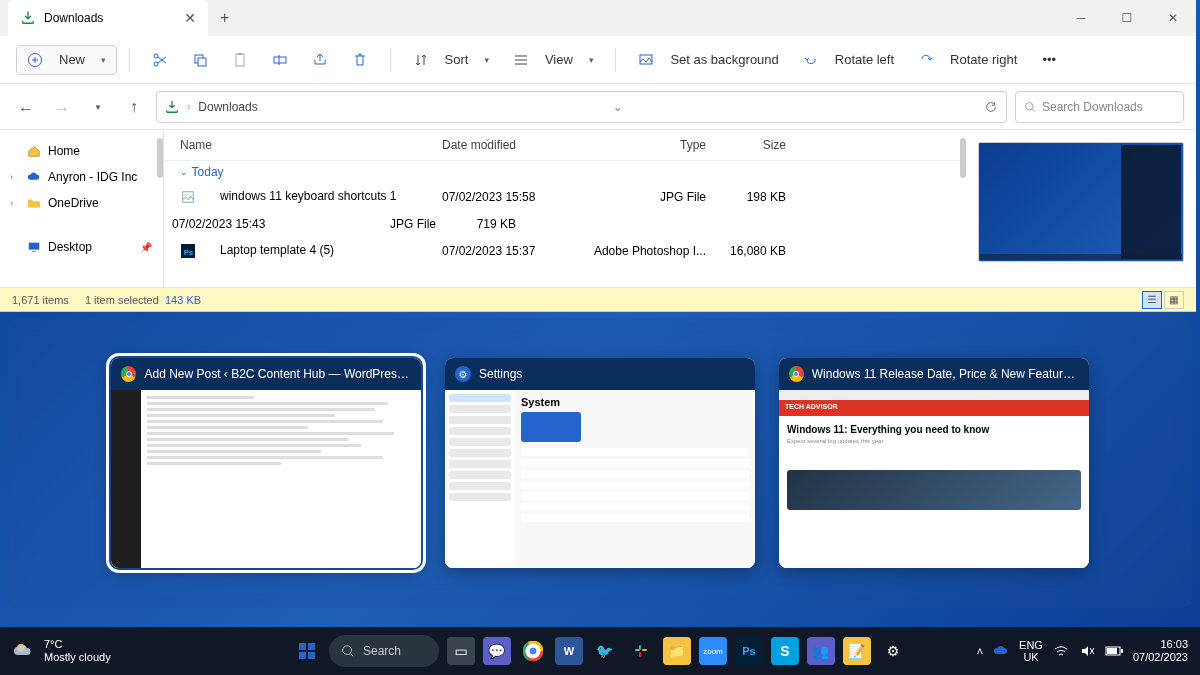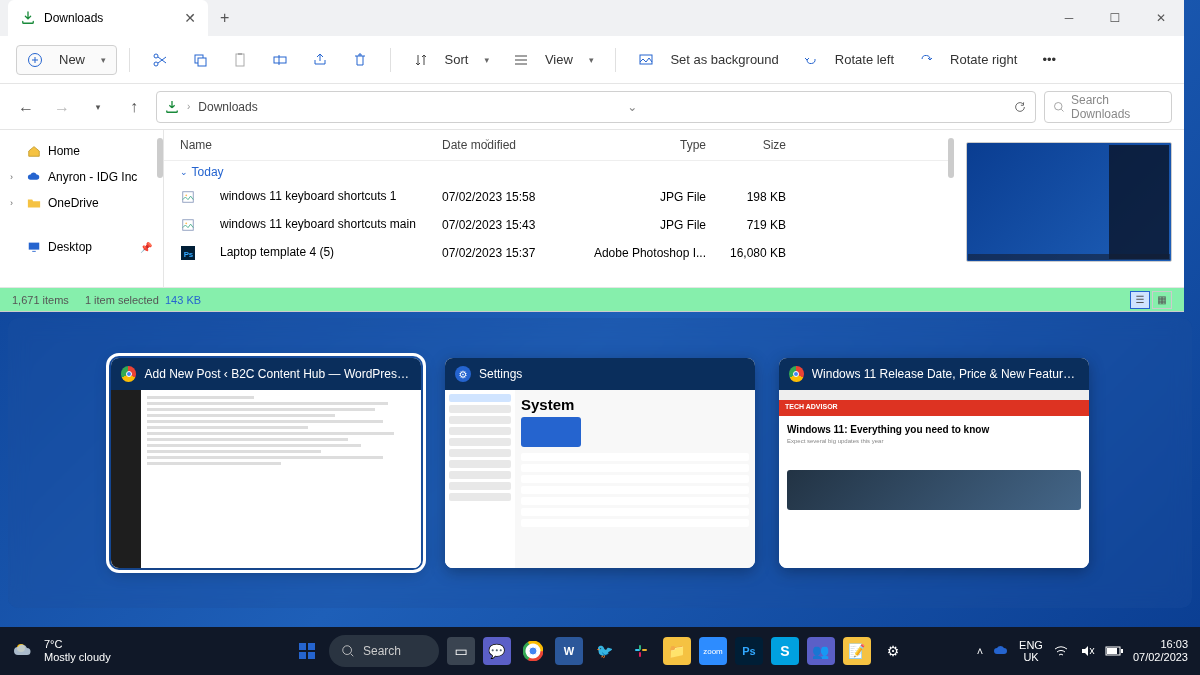--- a/index.html
+++ b/index.html
@@ -1,19 +1,19 @@
 <!DOCTYPE html>
 <html><head>
 <meta charset="utf-8">
 <style>
 * { margin: 0; padding: 0; box-sizing: border-box; font-family: "Segoe UI", sans-serif; }
 body { width: 1200px; height: 675px; overflow: hidden; background: linear-gradient(135deg, #0a3d91 0%, #1e5fb8 50%, #0a3d91 100%); position: relative; }
 
 
-.explorer { position: absolute; top: 0; left: 0; right: 16px; height: 312px; background: #fff; display: flex; flex-direction: column; border-bottom: 1px solid #ccc; }
+.explorer { position: absolute; top: 0; left: 0; right: 4px; height: 312px; background: #fff; display: flex; flex-direction: column; border-bottom: 1px solid #ccc; }
 
 .titlebar { height: 36px; background: #f0f1f3; display: flex; align-items: center; position: relative; }
 .tab { height: 36px; background: #fff; border-radius: 6px 6px 0 0; display: flex; align-items: center; padding: 0 12px; margin-left: 8px; gap: 8px; font-size: 12px; min-width: 200px; }
 .tab .icon { width: 16px; height: 16px; display: flex; align-items: center; justify-content: center; }
 .tab .close { margin-left: auto; color: #555; font-size: 14px; cursor: pointer; }
 .newtab { margin-left: 12px; color: #555; font-size: 16px; cursor: pointer; }
 .wincontrols { position: absolute; right: 0; top: 0; display: flex; height: 36px; }
 .wincontrols div { width: 46px; display: flex; align-items: center; justify-content: center; color: #555; font-size: 12px; }
 
 .toolbar { height: 48px; border-bottom: 1px solid #e5e5e5; display: flex; align-items: center; padding: 0 16px; gap: 4px; font-size: 13px; color: #333; }
@@ -22,21 +22,21 @@
 .tbtn.new { border: 1px solid #d0d0d0; background: #fafafa; }
 .tsep { width: 1px; height: 24px; background: #e0e0e0; margin: 0 8px; }
 .chev { font-size: 9px; color: #666; }
 
 .navbar { height: 46px; border-bottom: 1px solid #e5e5e5; display: flex; align-items: center; padding: 0 12px; gap: 8px; }
 .navbtn { width: 28px; height: 28px; display: flex; align-items: center; justify-content: center; color: #555; cursor: pointer; }
 .addrbar { flex: 1; height: 32px; border: 1px solid #d0d0d0; border-radius: 4px; background: #fff; display: flex; align-items: center; padding: 0 8px; gap: 8px; font-size: 12px; color: #444; }
 .addrbar .chev2 { color: #999; font-size: 10px; }
 .addrbar .refresh { margin-left: auto; }
 .addrbar .dropdown { margin-right: 6px; }
-.searchbox { width: 128px; height: 32px; border: 1px solid #d0d0d0; border-radius: 4px; display: flex; align-items: center; padding: 0 8px; gap: 6px; font-size: 12px; color: #888; }
+.searchbox { width: 169px; height: 32px; border: 1px solid #d0d0d0; border-radius: 4px; display: flex; align-items: center; padding: 0 8px; gap: 6px; font-size: 12px; color: #888; }
 
 .body { flex: 1; display: flex; overflow: hidden; }
 .sidebar { width: 164px; border-right: 1px solid #e5e5e5; padding: 8px 0; font-size: 12px; overflow: hidden; position: relative; }
 .sbitem { display: flex; align-items: center; gap: 6px; padding: 5px 10px; cursor: pointer; }
 .sbitem .exp { width: 10px; color: #666; font-size: 9px; }
 .sbitem .ic { width: 16px; height: 16px; display: flex; align-items: center; justify-content: center; }
 .sbscroll { position: absolute; right: 0; top: 8px; width: 6px; height: 40px; background: #ccc; border-radius: 3px; }
 
 .main { flex: 1; display: flex; overflow: hidden; }
 .filelist { flex: 1; font-size: 12px; position: relative; }
@@ -53,21 +53,21 @@
 .frow > div { padding: 0 8px; }
 .frow .col-name { display: flex; align-items: flex-start; gap: 24px; }
 .fico { width: 16px; height: 16px; display: flex; align-items: center; justify-content: center; }
 .mainscroll { position: absolute; right: 0; top: 8px; width: 6px; height: 40px; background: #ccc; border-radius: 3px; }
 
 .preview { width: 230px; padding: 12px; display: flex; align-items: flex-start; justify-content: center; }
 .previmg { width: 210px; height: 120px; background: linear-gradient(135deg, #0a3d91, #1e5fb8); border-radius: 2px; position: relative; border: 1px solid #ccc; }
 .prev-panel { position: absolute; right: 2px; top: 2px; bottom: 2px; width: 60px; background: rgba(10,20,40,.8); }
 .prev-tb { position: absolute; bottom: 1px; left: 1px; right: 1px; height: 6px; background: rgba(20,30,50,.6); }
 
-.statusbar { height: 24px; border-top: 1px solid #e5e5e5; display: flex; align-items: center; padding: 0 12px; font-size: 11px; color: #555; gap: 16px; background: #86efac; }
+.statusbar { height: 24px; border-top: 1px solid #e5e5e5; display: flex; align-items: center; padding: 0 12px; font-size: 11px; color: #555; gap: 16px; background: #fef9c3; }
 .statusbar .viewbtns { margin-left: auto; display: flex; gap: 2px; }
 .statusbar .vb { width: 20px; height: 18px; border: 1px solid #ccc; display: flex; align-items: center; justify-content: center; font-size: 10px; }
 .statusbar .vb.active { background: #d0e4ff; border-color: #2564cf; }
 
 
 .switcher { position: absolute; top: 318px; left: 8px; right: 8px; height: 290px; background: rgba(30,80,160,.3); backdrop-filter: blur(10px); border-radius: 10px; display: flex; align-items: center; justify-content: center; gap: 24px; padding: 20px; }
 .swcard { width: 310px; height: 210px; background: #fff; border-radius: 8px; overflow: hidden; display: flex; flex-direction: column; box-shadow: 0 4px 16px rgba(0,0,0,.3); }
 .swcard.active { outline: 3px solid #fff; outline-offset: 2px; }
 .swhead { height: 32px; background: #0a2e5c; color: #fff; display: flex; align-items: center; padding: 0 10px; gap: 8px; font-size: 12px; }
 .swhead .swico { width: 16px; height: 16px; border-radius: 50%; display: flex; align-items: center; justify-content: center; font-size: 10px; }
@@ -78,21 +78,21 @@
 .sw1-side { width: 30px; background: #1e1e1e; }
 .sw1-main { flex: 1; background: #fff; padding: 6px; }
 .sw1-line { height: 3px; background: #ddd; margin-bottom: 3px; }
 
 
 .sw2 .swbody { display: flex; background: #f8f8f8; }
 .sw2-side { width: 70px; background: #fff; padding: 4px; }
 .sw2-sitem { height: 8px; margin-bottom: 3px; background: #e8e8e8; border-radius: 2px; }
 .sw2-sitem.sel { background: #d0e4ff; }
 .sw2-main { flex: 1; padding: 6px; }
-.sw2-title { font-size: 15px; font-weight: 600; margin-bottom: 4px; }
+.sw2-title { font-size: 11px; font-weight: 600; margin-bottom: 4px; }
 .sw2-banner { width: 60px; height: 30px; background: #2564cf; border-radius: 3px; margin-bottom: 6px; }
 .sw2-row { height: 8px; background: #fff; margin-bottom: 3px; border-radius: 2px; }
 
 
 .sw3 .swbody { background: #fff; }
 .sw3-top { height: 10px; background: #eee; }
 .sw3-bar { height: 16px; background: #d32; color: #fff; font-size: 7px; font-weight: bold; padding: 3px 6px; }
 .sw3-content { padding: 8px; }
 .sw3-h { font-size: 10px; font-weight: bold; margin-bottom: 3px; }
 .sw3-sub { font-size: 6px; color: #888; margin-bottom: 6px; }
@@ -339,30 +339,20 @@
                     <circle cx="6" cy="6" r="1" fill="#fb5"></circle>
                   </svg>
                 </span>
                 <span>windows 11 keyboard shortcuts 1</span>
               </div>
               <div class="col-date">07/02/2023 15:58</div>
               <div class="col-type">JPG File</div>
               <div class="col-size">198 KB</div>
             </div>
             <div class="frow">
-              <div class="col-name">
-                <span class="fico">
-                  <svg width="14" height="14" viewBox="0 0 16 16">
-                    <rect x="2" y="2" width="12" height="12" fill="#fff" stroke="#89b"></rect>
-                    <path d="M2 11l3-3 3 3 3-4 3 4" stroke="#4a8" fill="none"></path>
-                    <circle cx="6" cy="6" r="1" fill="#fb5"></circle>
-                  </svg>
-                </span>
-                <span>windows 11 keyboard shortcuts main</span>
-              </div>
               <div class="col-date">07/02/2023 15:43</div>
               <div class="col-type">JPG File</div>
               <div class="col-size">719 KB</div>
             </div>
             <div class="frow">
               <div class="col-name">
                 <span class="fico">
                   <svg width="14" height="14" viewBox="0 0 16 16">
                     <rect width="16" height="16" fill="#001e36"></rect>
                     <text x="3" y="12" font-size="9" fill="#31a8ff" font-weight="bold">Ps</text>

